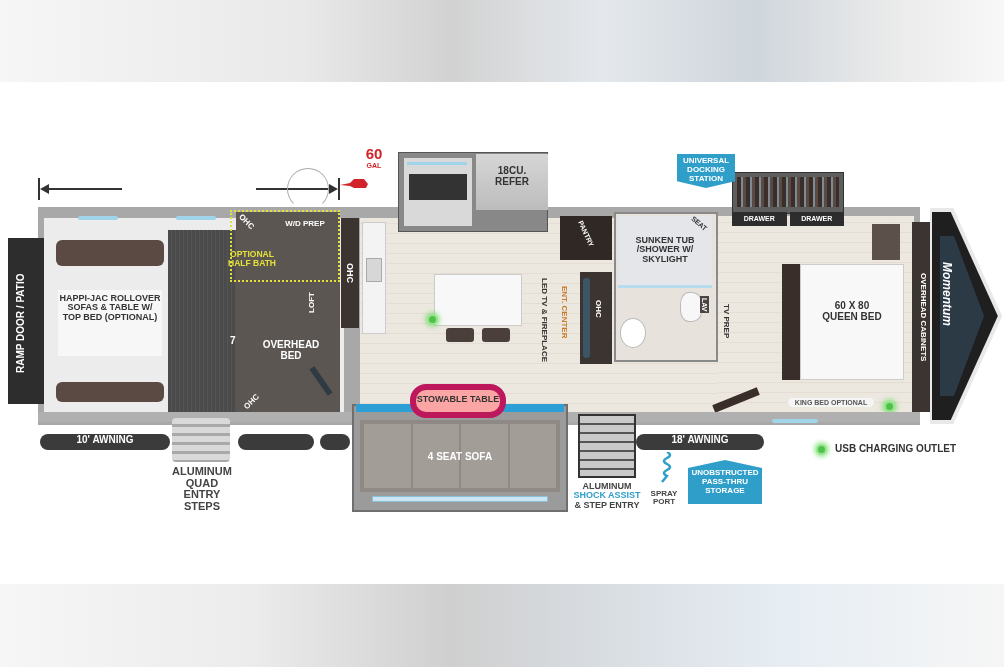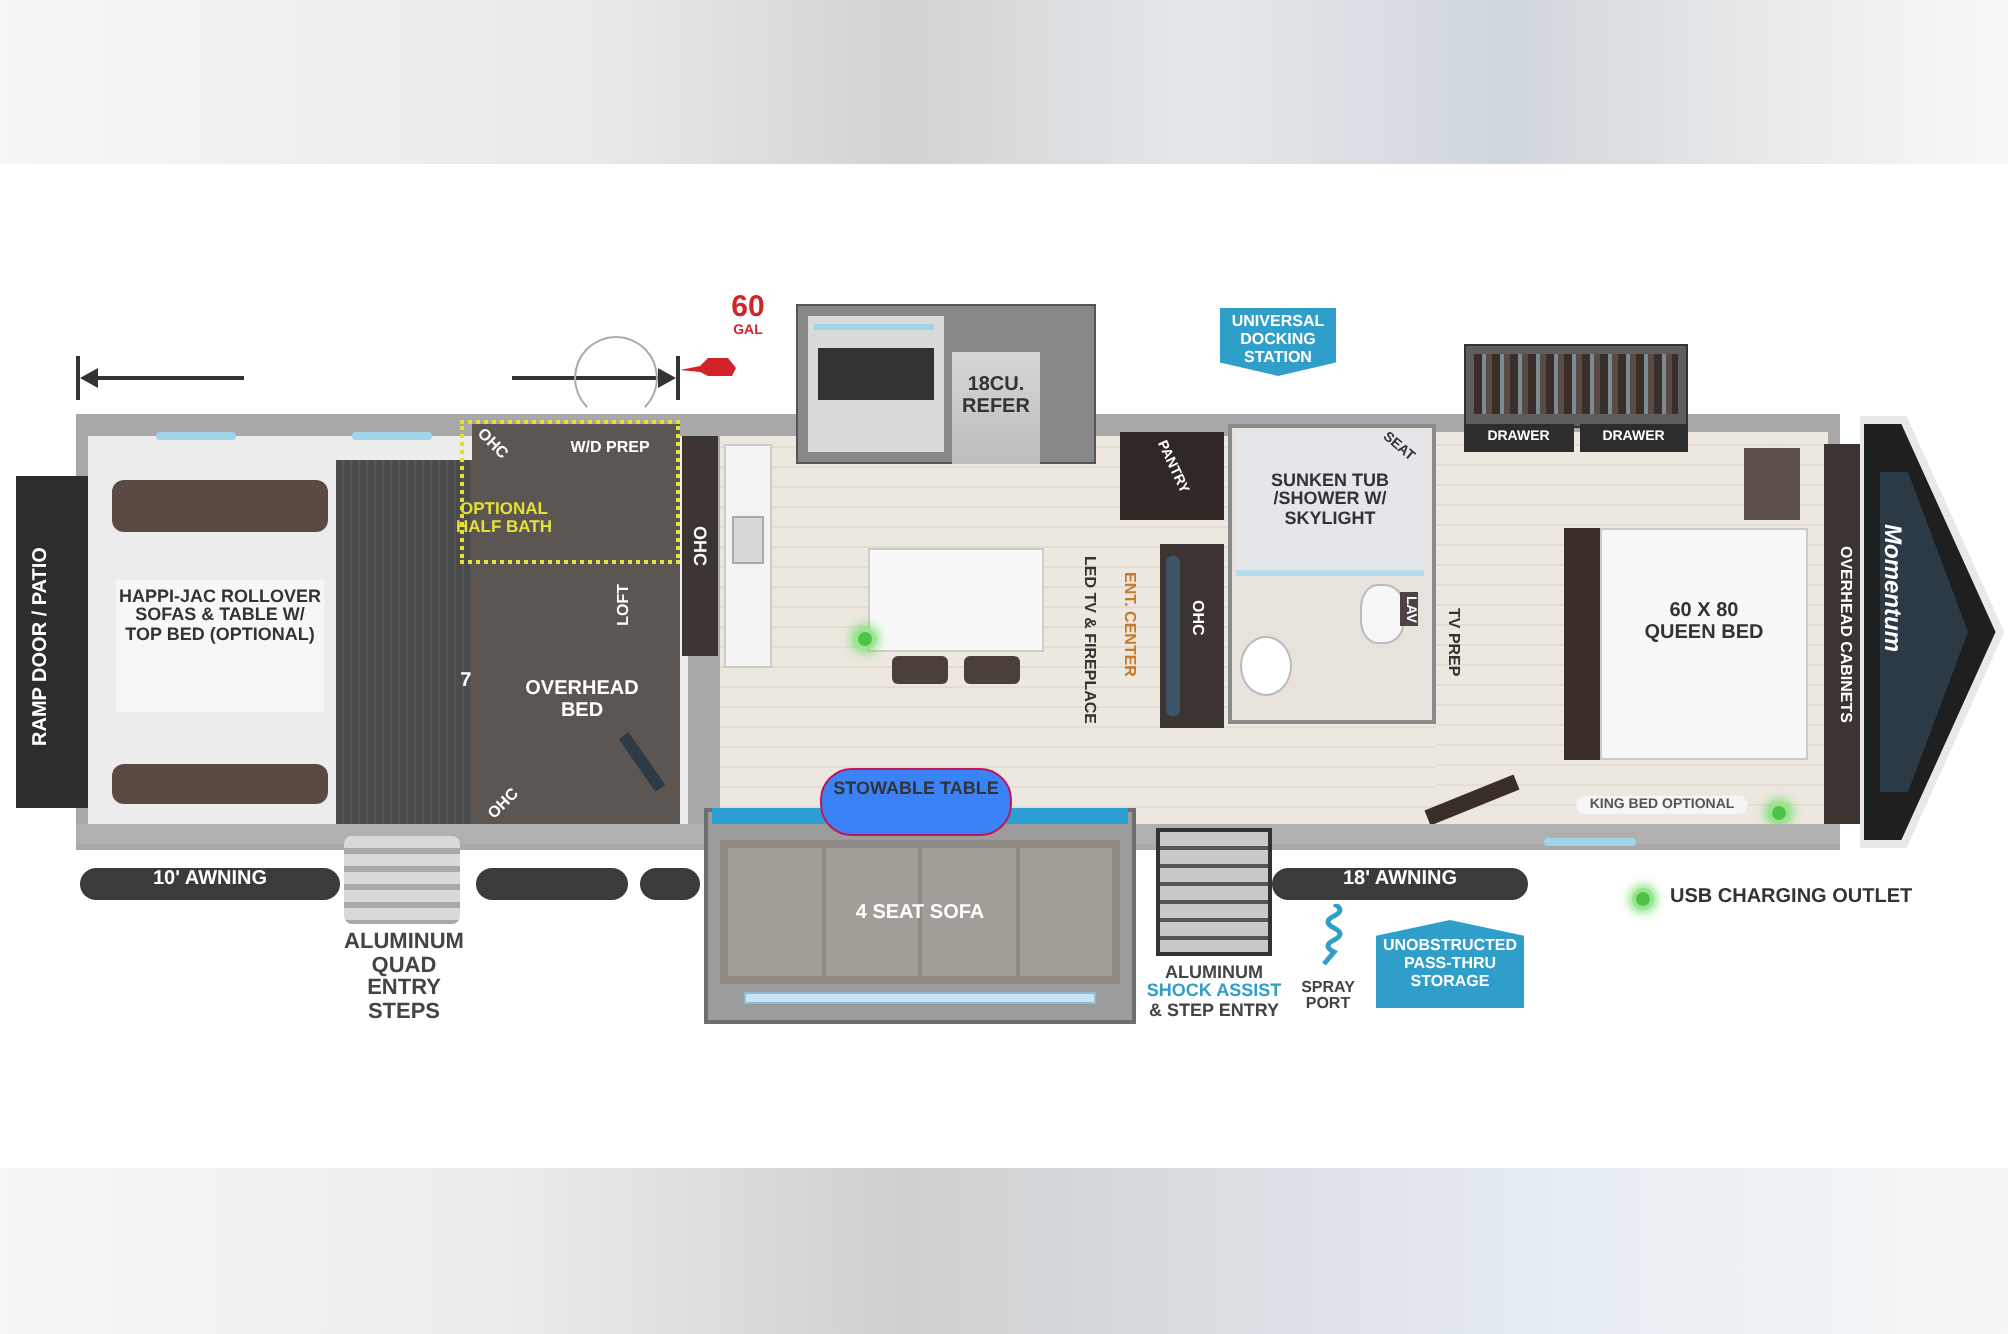--- a/index.html
+++ b/index.html
@@ -80,21 +80,21 @@
 <div class="abs floor" style="left:360px;top:218px;width:420px;height:195px"></div>
 
 <div class="abs" style="left:362px;top:222px;width:24px;height:112px;background:#f3f3f3;border:1px solid #ccc"></div>
 <div class="abs" style="left:366px;top:258px;width:16px;height:24px;background:#d7d7d7;border:1px solid #aaa"></div>
 
 <div class="abs" style="left:398px;top:152px;width:150px;height:80px;background:#888;border:1px solid #555"></div>
 <div class="abs" style="left:404px;top:158px;width:68px;height:68px;background:#d9d9d9">
   <div style="position:absolute;left:3px;top:4px;width:60px;height:3px;background:#9fd4ea"></div>
   <div style="position:absolute;left:5px;top:16px;width:58px;height:26px;background:#333"></div>
 </div>
-<div class="abs" style="left:476px;top:176px;width:44px;height:56px;background:linear-gradient(180deg,#d6d6d6,#bcbcbc)">
+<div class="abs" style="left:476px;top:154px;width:72px;height:56px;background:linear-gradient(180deg,#d6d6d6,#bcbcbc)">
   <div class="lbl dark" style="font-size:10px;width:44px;margin:12px auto 0">18CU. REFER</div>
 </div>
 
 <div class="abs" style="left:434px;top:274px;width:88px;height:52px;background:#f8f8f8;border:1px solid #ccc"></div>
 <div class="abs" style="left:446px;top:328px;width:28px;height:14px;background:#4a3f3b;border-radius:3px"></div>
 <div class="abs" style="left:482px;top:328px;width:28px;height:14px;background:#4a3f3b;border-radius:3px"></div>
 <div class="abs usb" style="left:427px;top:314px"></div>
 
 <div class="abs" style="left:560px;top:216px;width:52px;height:44px;background:#2f2825;transform:skewY(0deg)">
   <div class="lbl white" style="font-size:7px;transform:rotate(65deg);margin-top:14px">PANTRY</div>
@@ -138,21 +138,21 @@
   <span class="vert" style="font-size:8px">OVERHEAD CABINETS</span>
 </div>
 <div class="abs" style="left:930px;top:206px;width:72px;height:220px">
   <svg width="72" height="220" viewBox="0 0 72 220">
     <polygon points="0,4 22,4 70,110 22,216 0,216" fill="#1f1f1f" stroke="#e9e9e9" stroke-width="4"></polygon>
     <polygon points="10,30 24,30 54,110 24,190 10,190" fill="#2c3a46"></polygon>
   </svg>
   <div class="abs vert lbl white" style="left:10px;top:56px;font-size:12px;font-style:italic;text-transform:none">Momentum</div>
 </div>
 
-<div class="abs badge-blue" style="left:610px;top:154px;width:58px;height:34px;padding-top:3px;clip-path:polygon(0 0,100% 0,100% 80%,50% 100%,0 80%)">
+<div class="abs badge-blue" style="left:677px;top:154px;width:58px;height:34px;padding-top:3px;clip-path:polygon(0 0,100% 0,100% 80%,50% 100%,0 80%)">
   <span>UNIVERSAL DOCKING STATION</span>
 </div>
 
 <div class="abs" style="left:38px;top:412px;width:882px;height:10px;background:#b0b0b0"></div>
 <div class="abs" style="left:772px;top:419px;width:46px;height:4px;background:#9fd4ea;border-radius:2px"></div>
 
 <div class="abs awning" style="left:40px;top:434px;width:130px">
   <span>10' AWNING</span>
 </div>
 <div class="abs awning" style="left:238px;top:434px;width:76px"></div>
@@ -167,21 +167,21 @@
 <div class="abs" style="left:352px;top:404px;width:216px;height:108px;background:#9b9b9b;border:2px solid #6e6e6e"></div>
 <div class="abs" style="left:356px;top:404px;width:208px;height:8px;background:#2d9fd4"></div>
 <div class="abs" style="left:360px;top:420px;width:200px;height:72px;background:#8e8985;display:flex;gap:2px;padding:4px">
   <div style="flex:1;background:#a39d98"></div>
     <div style="flex:1;background:#a39d98"></div>
     <div style="flex:1;background:#a39d98"></div>
     <div style="flex:1;background:#a39d98"></div>
 </div>
 <div class="abs lbl white" style="left:400px;top:452px;width:120px;font-size:10px">4 SEAT SOFA</div>
 <div class="abs" style="left:372px;top:496px;width:176px;height:6px;background:#cbe6f2;border:1px solid #8bbfd6"></div>
-<div class="abs lbl dark" style="left:410px;top:384px;width:96px;height:34px;background:#3b82f6;border:1px solid #be185d;border-radius:16px;font-size:9px;padding-top:5px">
+<div class="abs lbl dark" style="left:410px;top:384px;width:96px;height:34px;background:#fca5a5;border:6px solid #be185d;border-radius:16px;font-size:9px;padding-top:5px">
   <span>STOWABLE TABLE</span>
 </div>
 
 <div class="abs" style="left:578px;top:414px;width:58px;height:64px;background:repeating-linear-gradient(180deg,#c9c9c9 0 7px,#555 7px 9px);border:2px solid #333"></div>
 <div class="abs lbl" style="left:566px;top:482px;width:82px;font-size:9px">
   <div style="color:#444">ALUMINUM</div>
   <div style="color:#2f9fc9">SHOCK ASSIST</div>
   <div style="color:#444">&amp; STEP ENTRY</div>
 </div>
 

